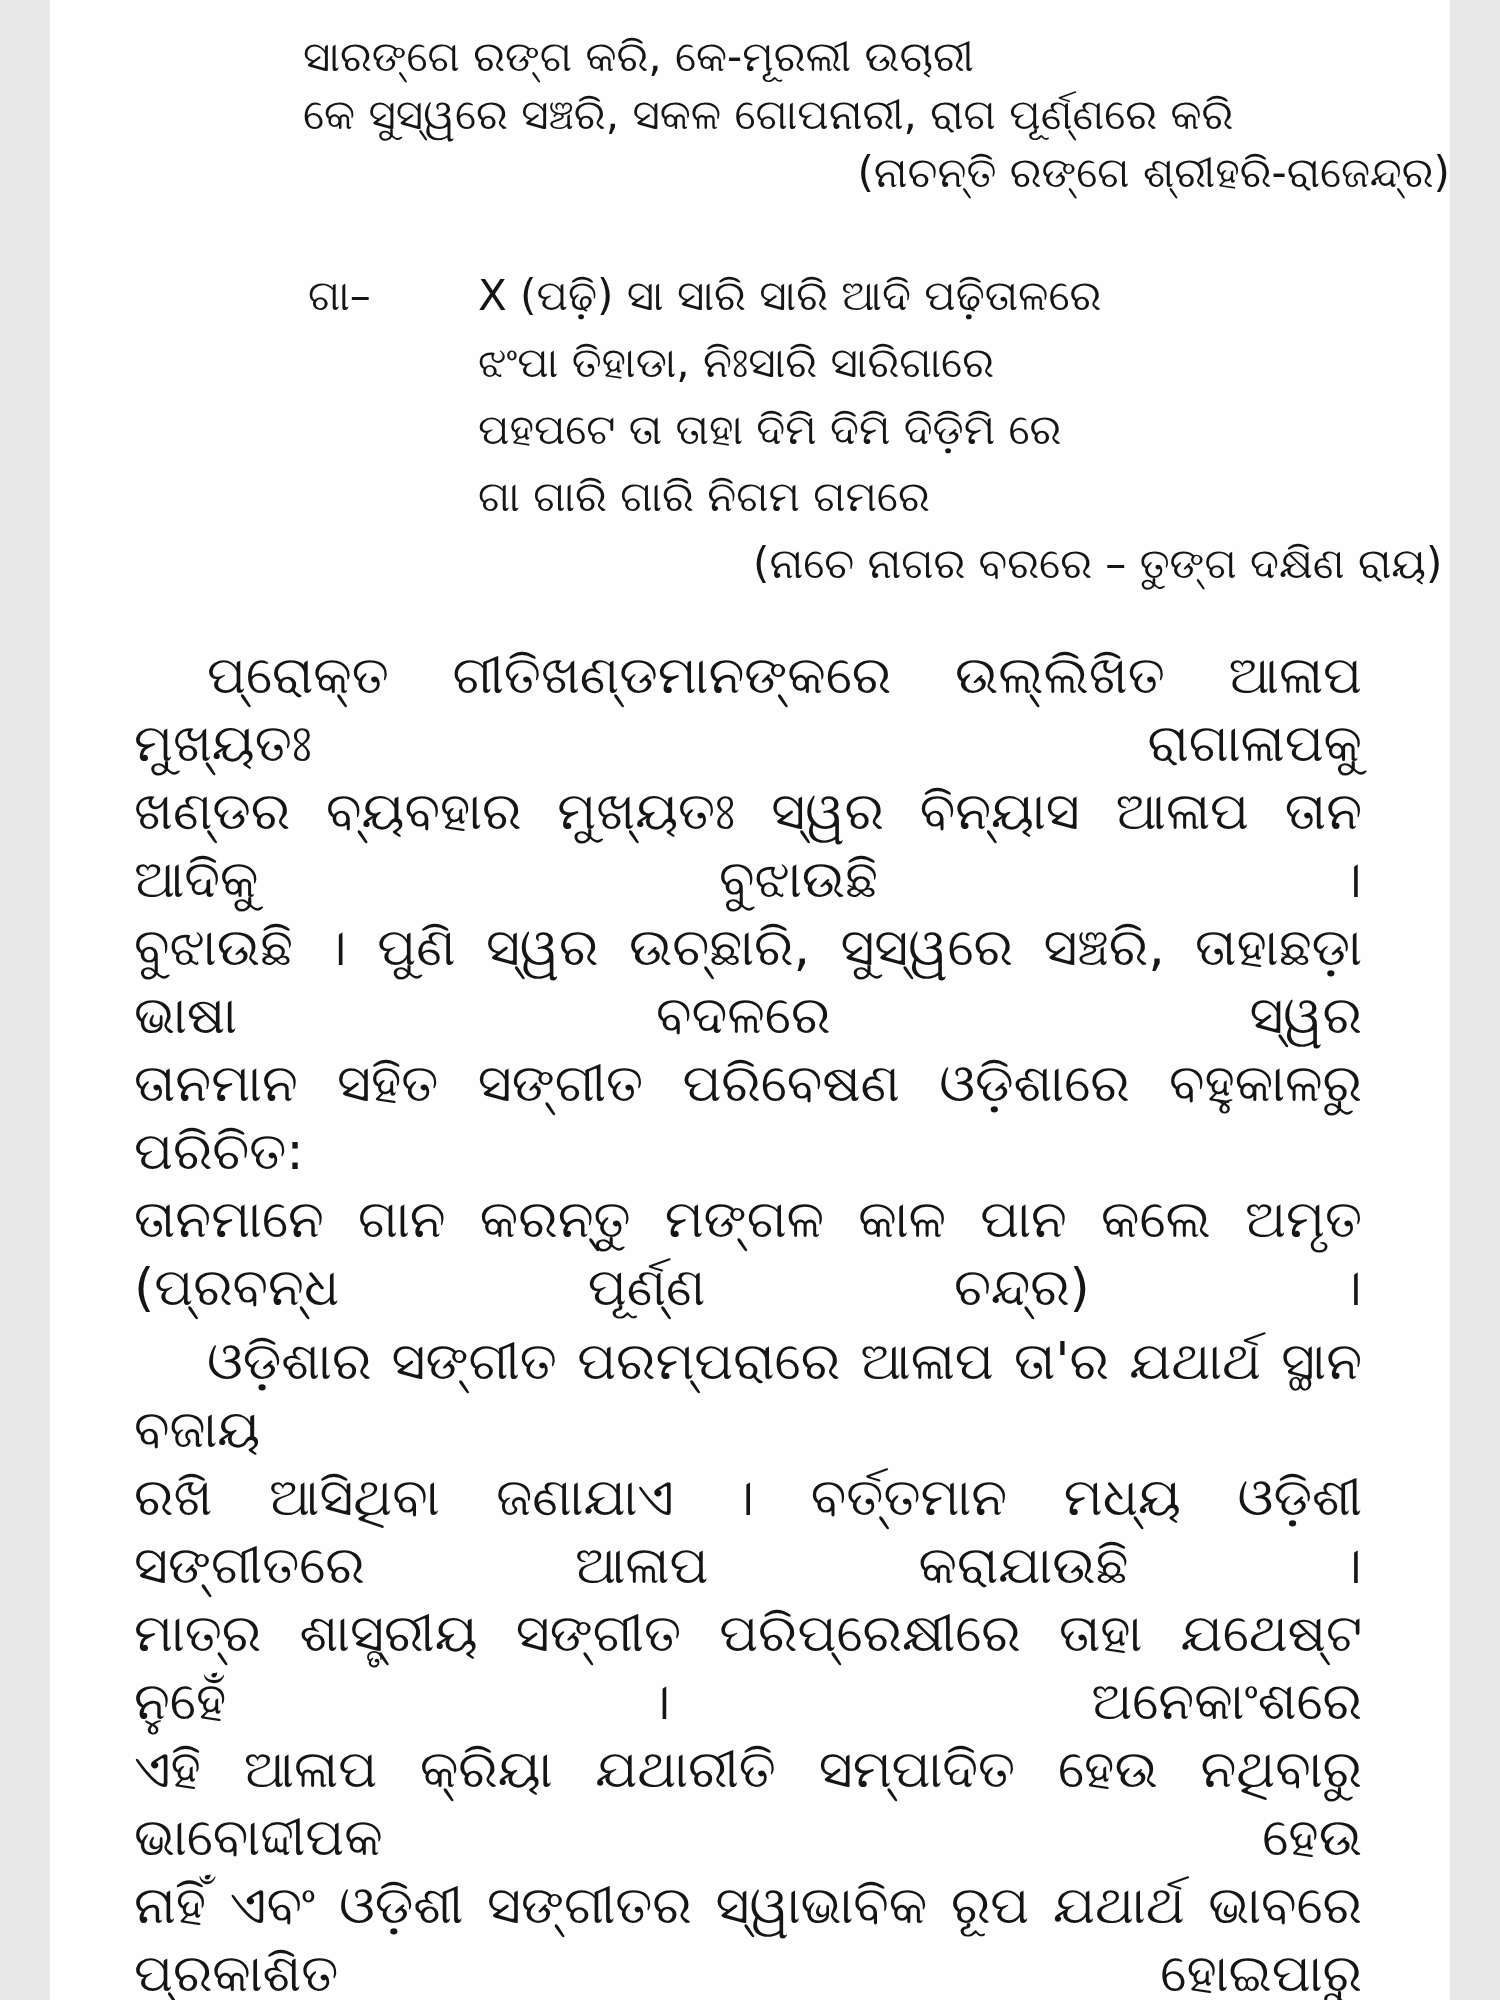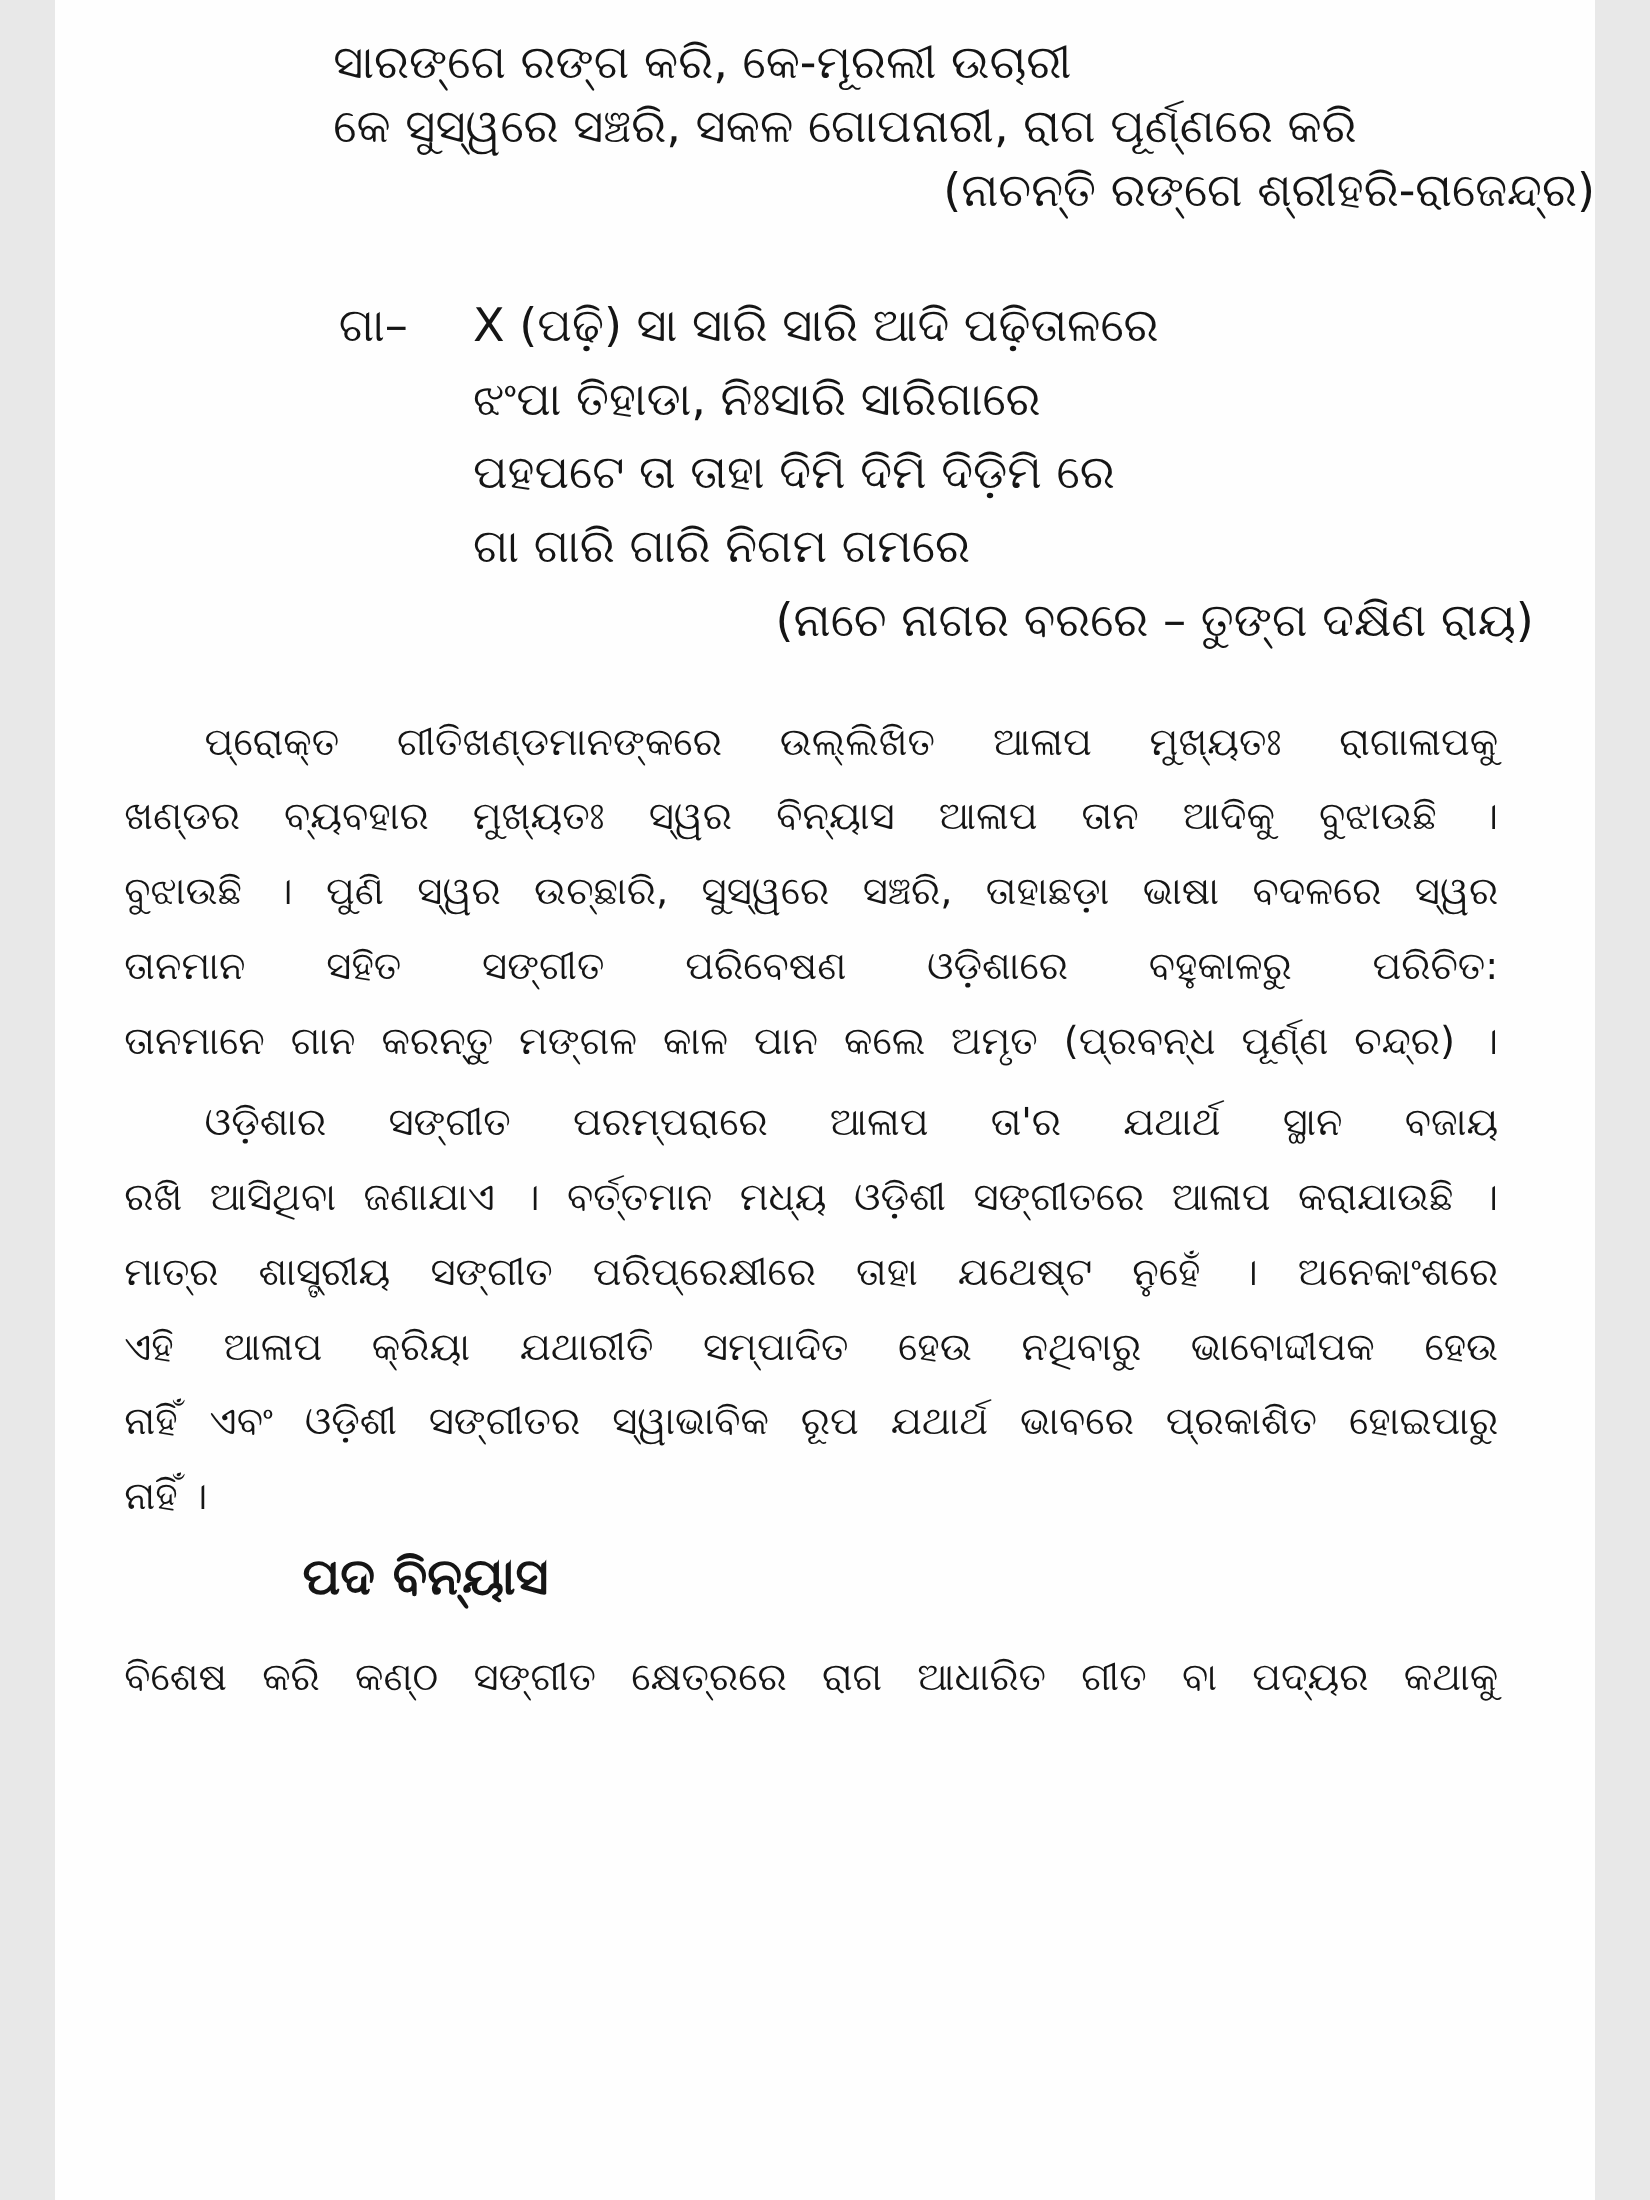--- a/index.html
+++ b/index.html
@@ -22,26 +22,26 @@
   }
   .verse1 .attr { margin-left: 380px; text-align: right; }
   
   .verse2 {
     display: flex;
     margin: 60px 0 0 258px;
     font-size: 42px;
     line-height: 67px;
   }
   .verse2 .vlabel { width: 122px; flex: 0 0 auto; }
-  .verse2 .vlines { white-space: nowrap; }
+  .verse2 .vlines { white-space: nowrap; margin-left: 48px; }
   .verse2 .attr { margin-left: 275px; }
   
   .body-para {
-    padding: 0 88px 0 63px;
-    font-size: 35px;
+    padding: 0 88px 0 84px;
+    font-size: 52px;
     line-height: 68px;
   }
   .p1 { margin-top: 44px; }
   .p2 { margin-top: 6px; }
   .p3 { margin-top: 30px; }
   .pline { text-align: justify; text-align-last: justify; }
   .pline.short { text-align-last: left; }
   .pline.indent { text-indent: 73px; }
   .heading {
     margin: 10px 0 0 225px;

